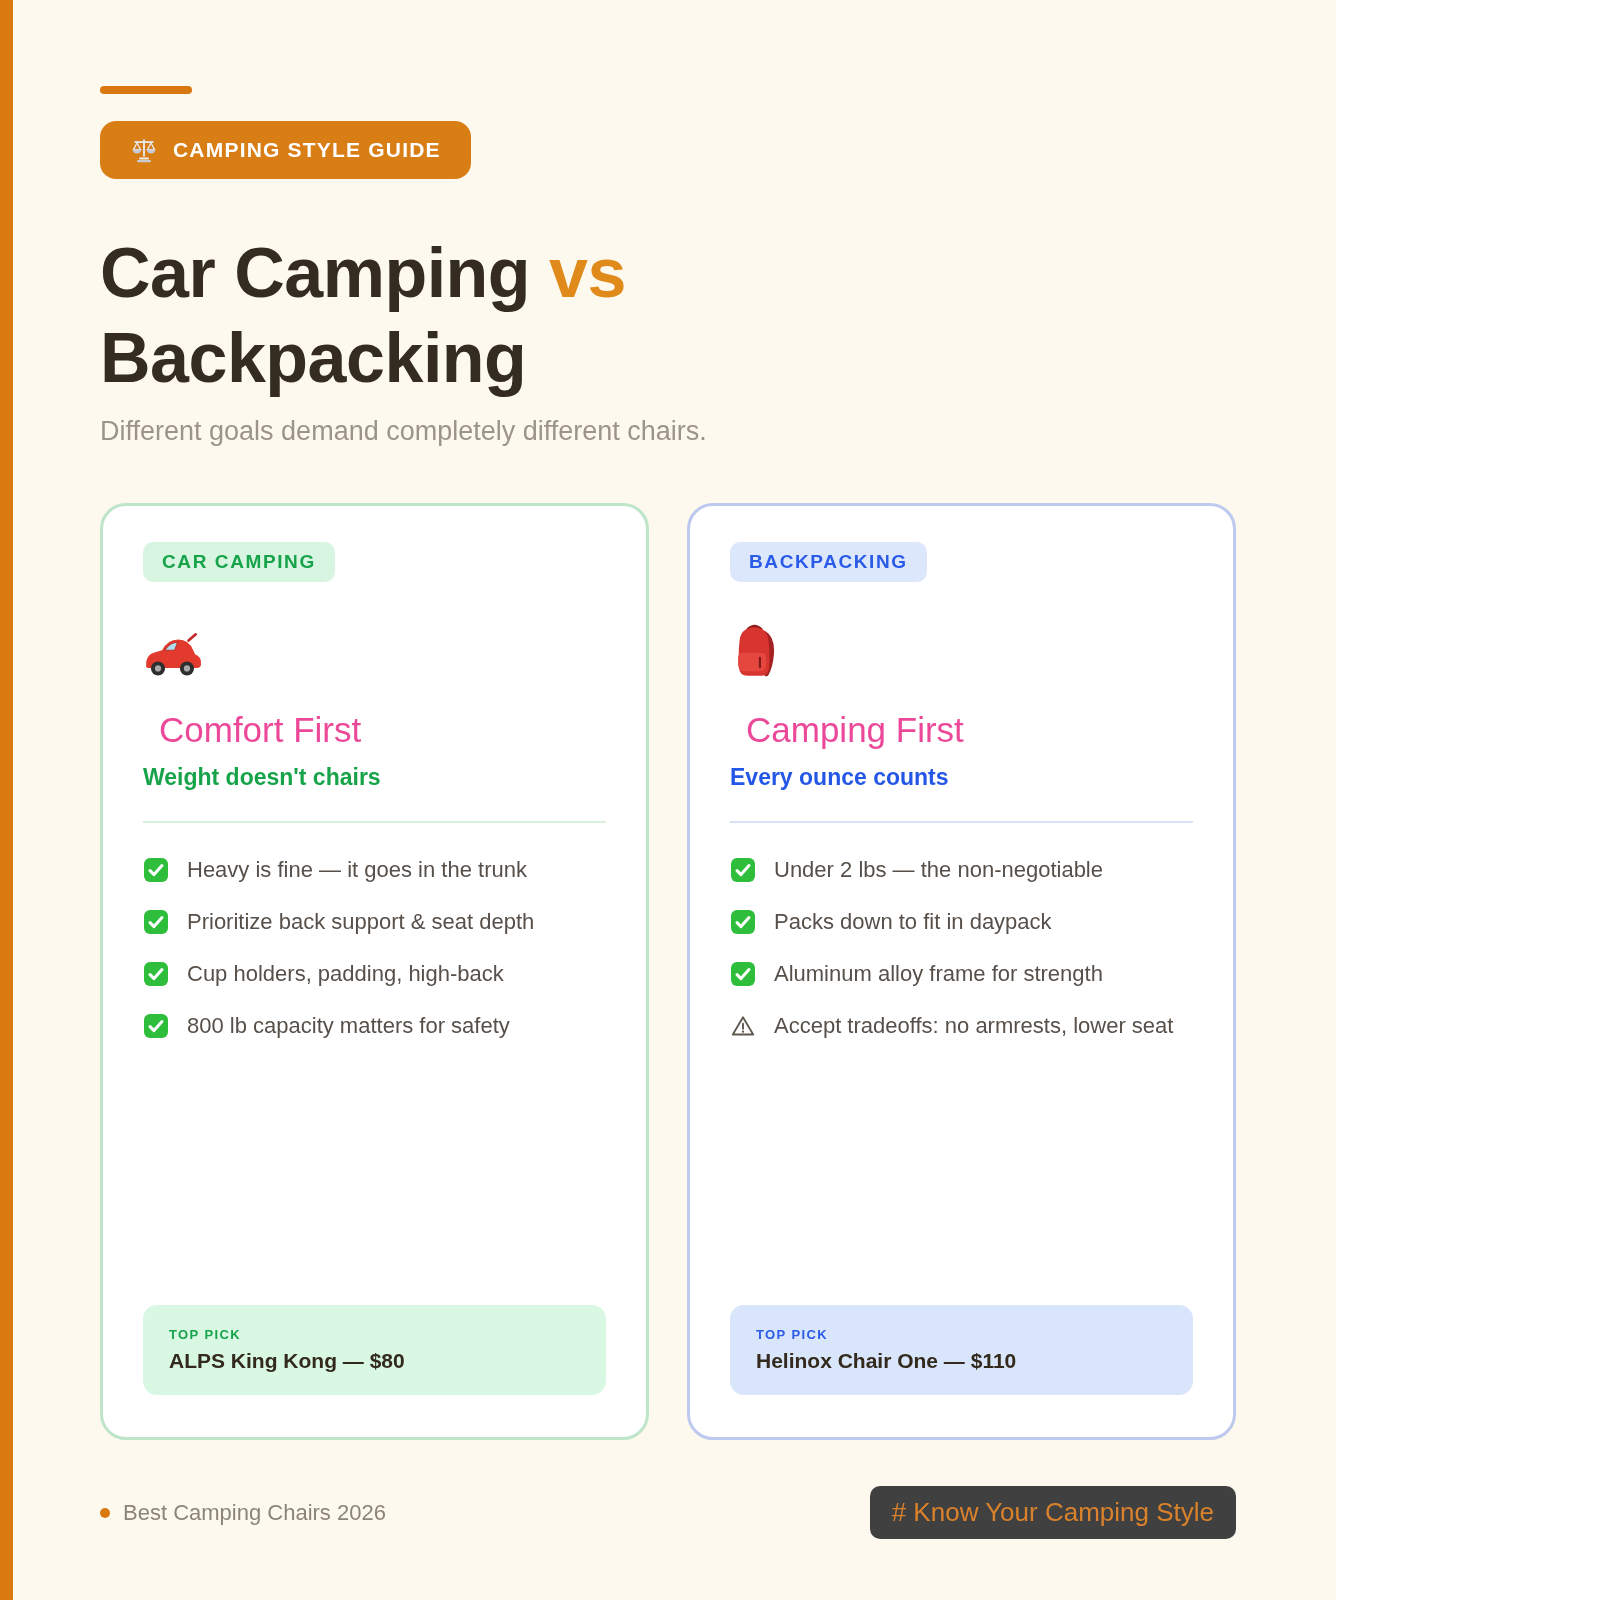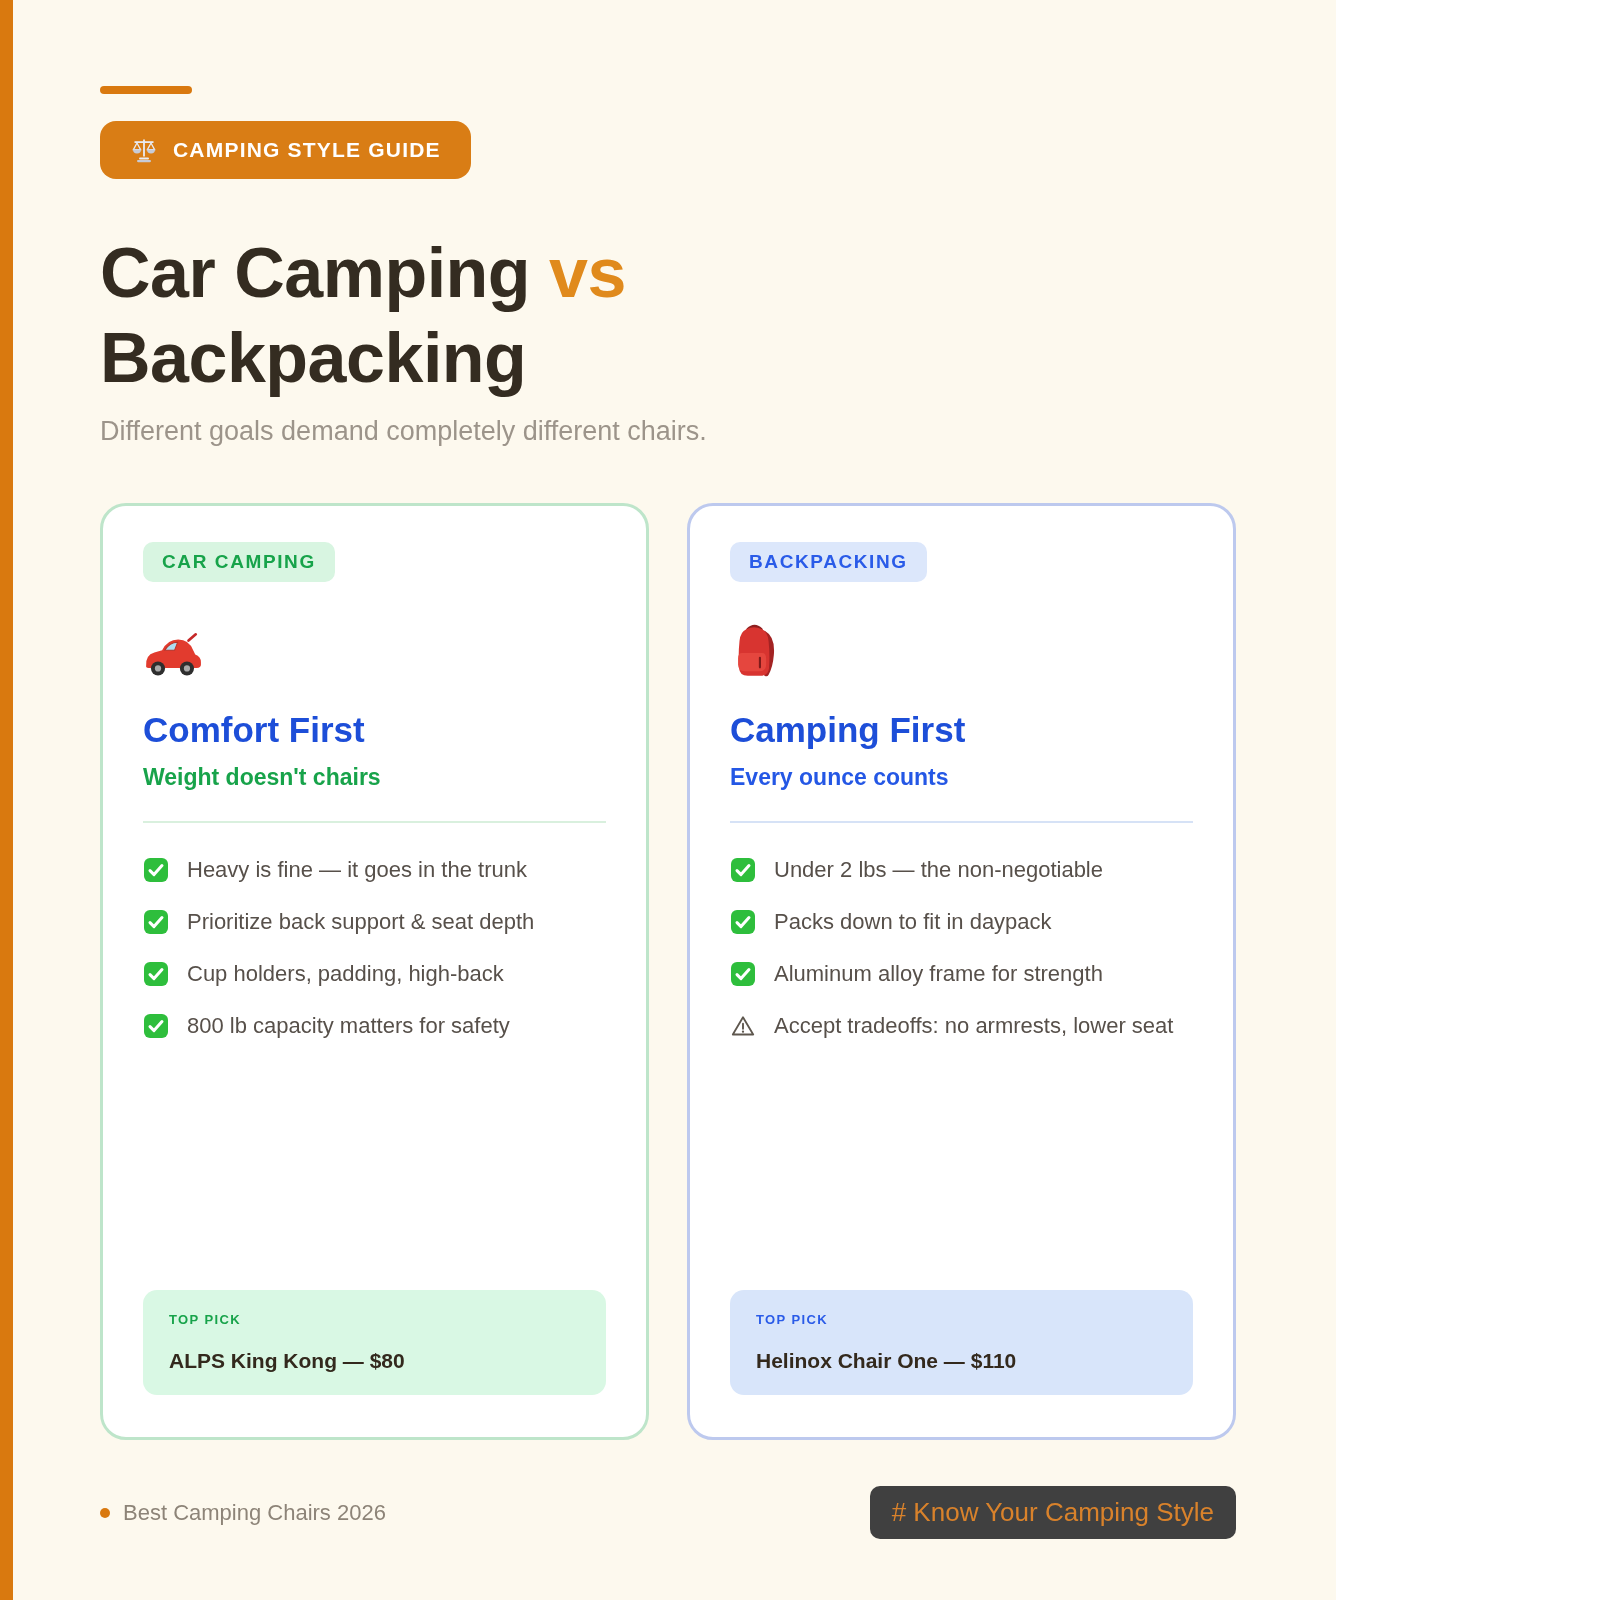--- a/index.html
+++ b/index.html
@@ -27,42 +27,42 @@
   .card.green { border:3px solid #BEE5CA; }
   .card.blue  { border:3px solid #BDC9EE; }
 
   .tag { align-self:flex-start; font-size:19px; font-weight:bold; letter-spacing:1.6px;
     padding:9px 19px; border-radius:10px; }
   .card.green .tag { background:#D8F5E1; color:#17A34A; }
   .card.blue  .tag { background:#DCE7FB; color:#2A5BE8; }
 
   .card-icon { margin-top:40px; height:58px; display:flex; align-items:flex-end; }
 
-  .card-title { margin-top:30px; font-size:35px; font-weight:bold; color:#1d4ed8; }
+  .card-title { margin-top:30px; font-size:35px; font-weight:normal; color:#ec4899;margin-left:16px; }
   .card-tagline { margin-top:14px; font-size:23px; font-weight:bold; }
   .card.green .card-tagline { color:#17A34A; }
   .card.blue  .card-tagline { color:#2457E5; }
 
   .divider { margin-top:30px; height:2px; }
   .card.green .divider { background:#D9F0DE; }
   .card.blue  .divider { background:#D6E2F6; }
 
   .list { margin-top:34px; display:flex; flex-direction:column; gap:26px; }
   .item { display:flex; align-items:center; gap:18px; font-size:22px; color:#57504A; }
   .item .ico { width:26px; height:26px; flex:0 0 26px; display:flex; }
 
   .spacer { flex:1; }
 
   .top-pick { border-radius:14px; padding:22px 26px; }
   .card.green .top-pick { background:#D9F8E4; }
   .card.blue  .top-pick { background:#D8E5FA; }
   .tp-label { font-size:13px; font-weight:bold; letter-spacing:1.4px; }
   .card.green .tp-label { color:#17A34A; }
   .card.blue  .tp-label { color:#2A5BE8; }
-  .tp-value { margin-top:22px; font-size:21px; font-weight:bold; color:#33291D; }
+  .tp-value { margin-top:7px; font-size:21px; font-weight:bold; color:#33291D; }
 
   .footer { margin-top:46px; display:flex; justify-content:space-between; align-items:center; }
   .footer-left { display:flex; align-items:center; gap:13px; font-size:22px; color:#8D8478; }
   .footer-dot { width:10px; height:10px; border-radius:50%; background:#D9790F; }
   .footer-badge { background:#404040; color:#D9822B; font-weight:normal; font-size:26px;
     padding:11px 22px; border-radius:10px; }
 </style>
 </head>
 <body>
 

